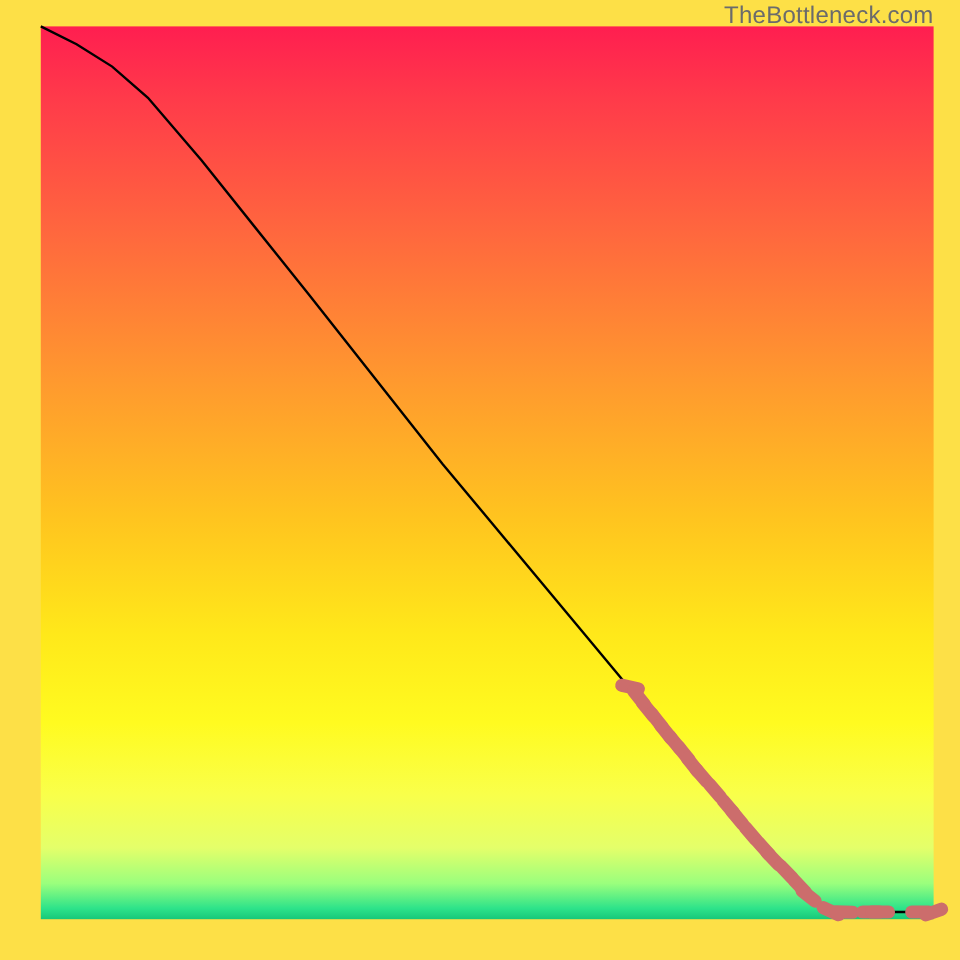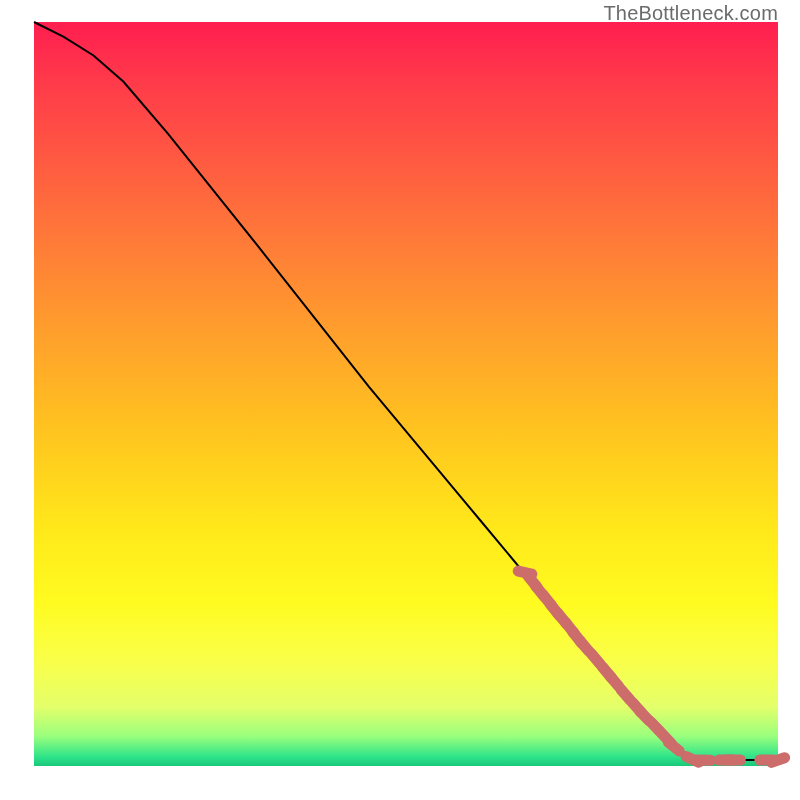--- a/index.html
+++ b/index.html
@@ -10,21 +10,21 @@
     background: #000;
     overflow: hidden;
     font-family: Arial, Helvetica, sans-serif;
   }
   .frame {
     position: absolute;
     left: 0;
     top: 0;
     width: 800px;
     height: 800px;
-    background: #ffffff;
+    background: #fde047;
   }
   .plot {
     position: absolute;
     left: 34px;
     top: 22px;
     width: 744px;
     height: 744px;
     
     background: linear-gradient(
       to bottom,

